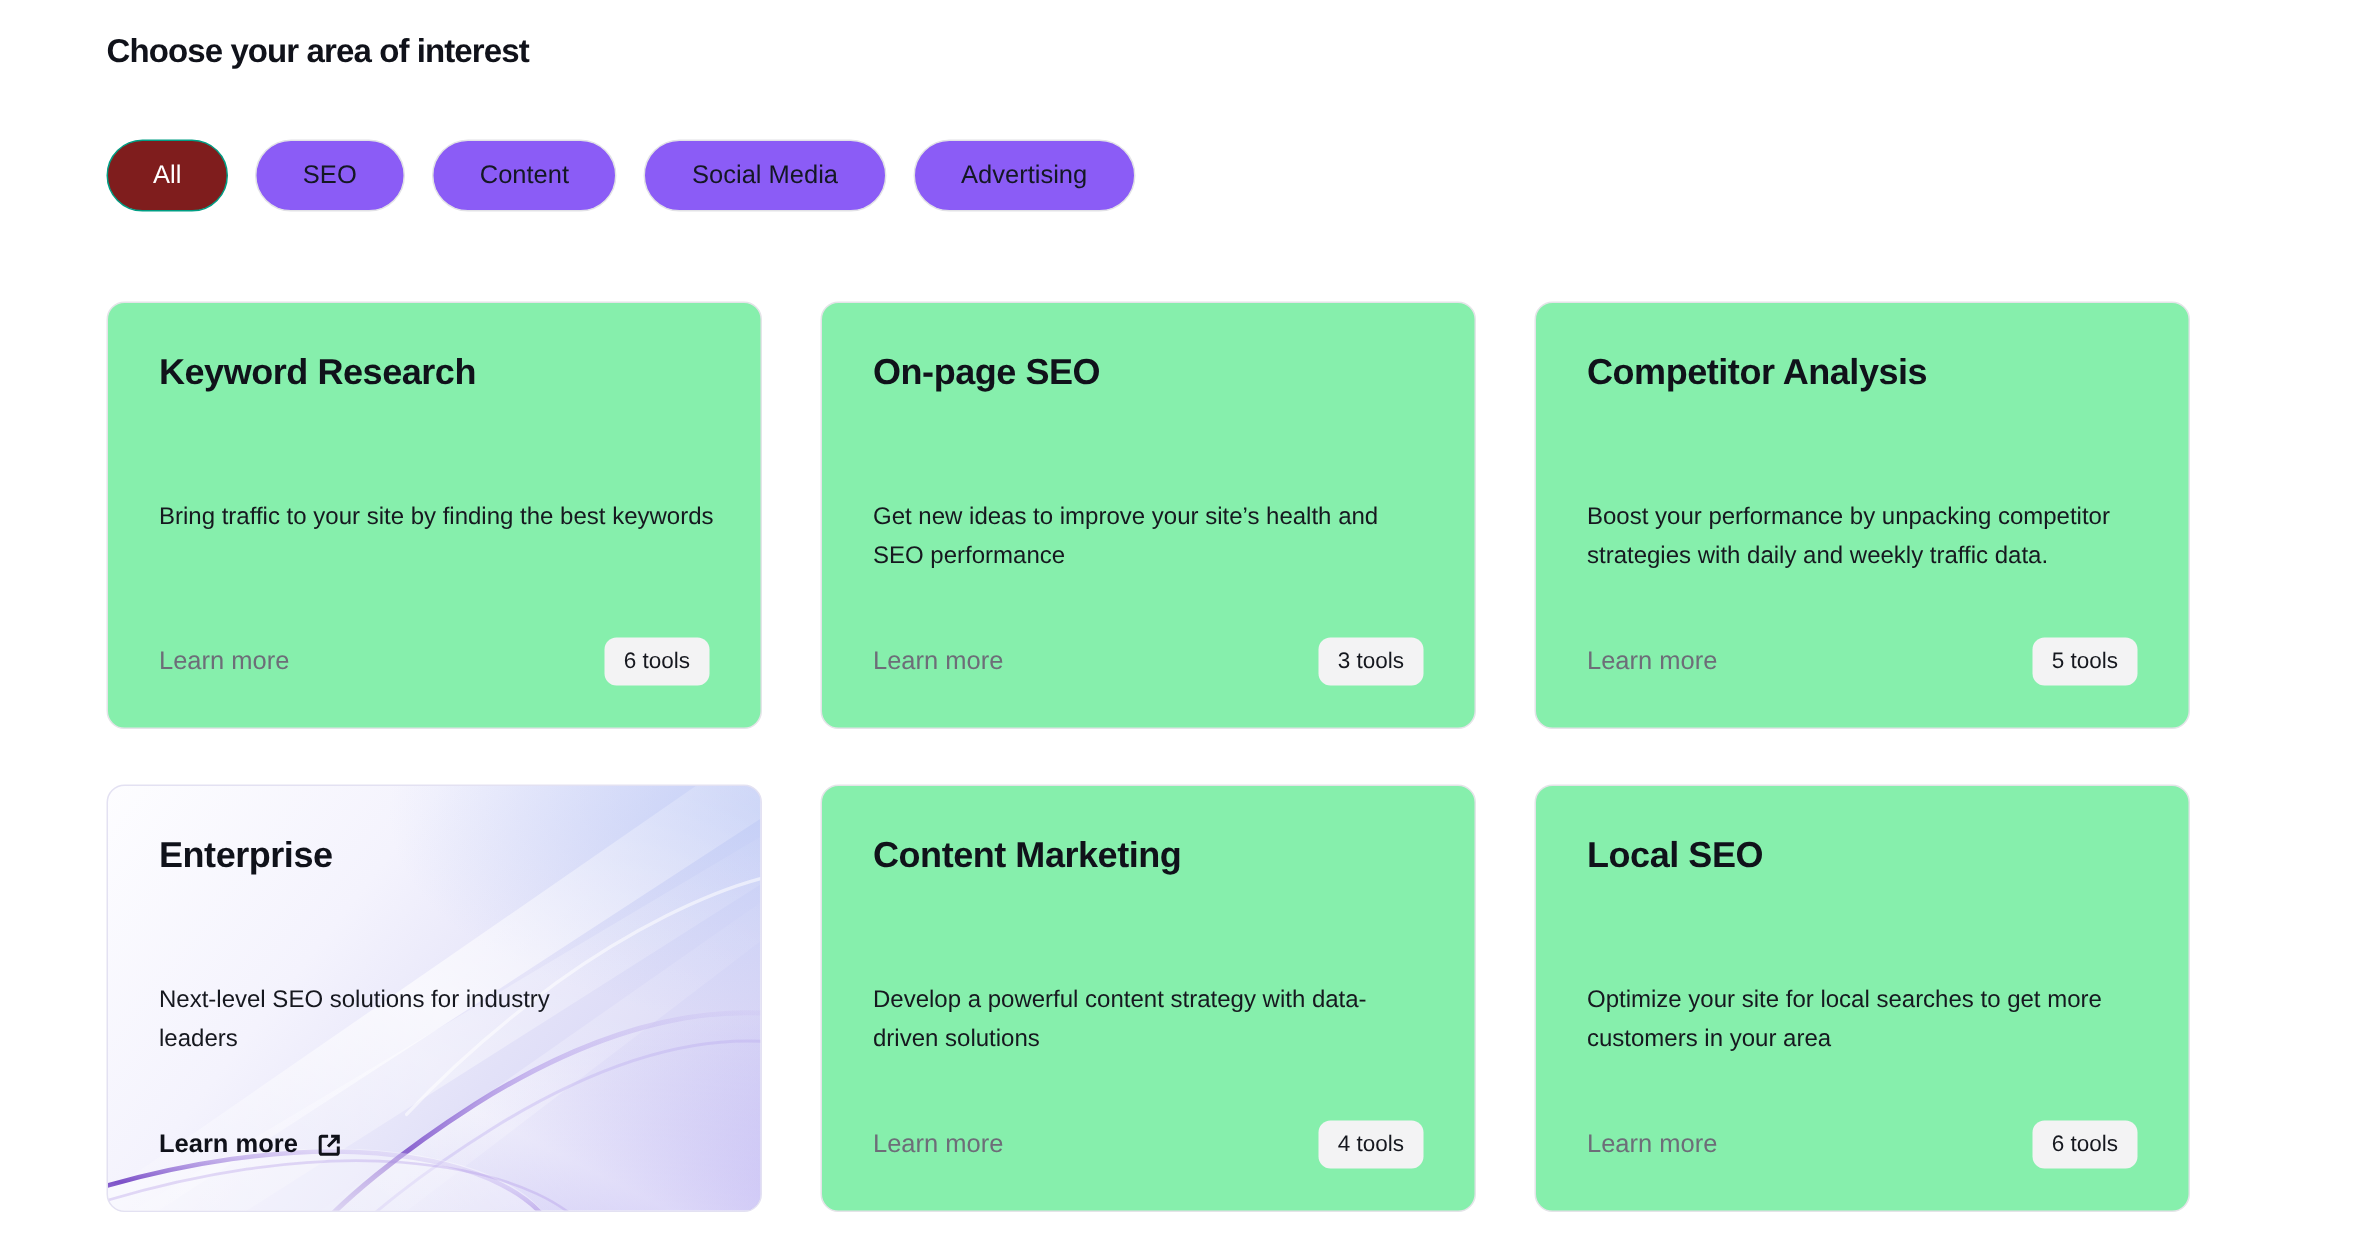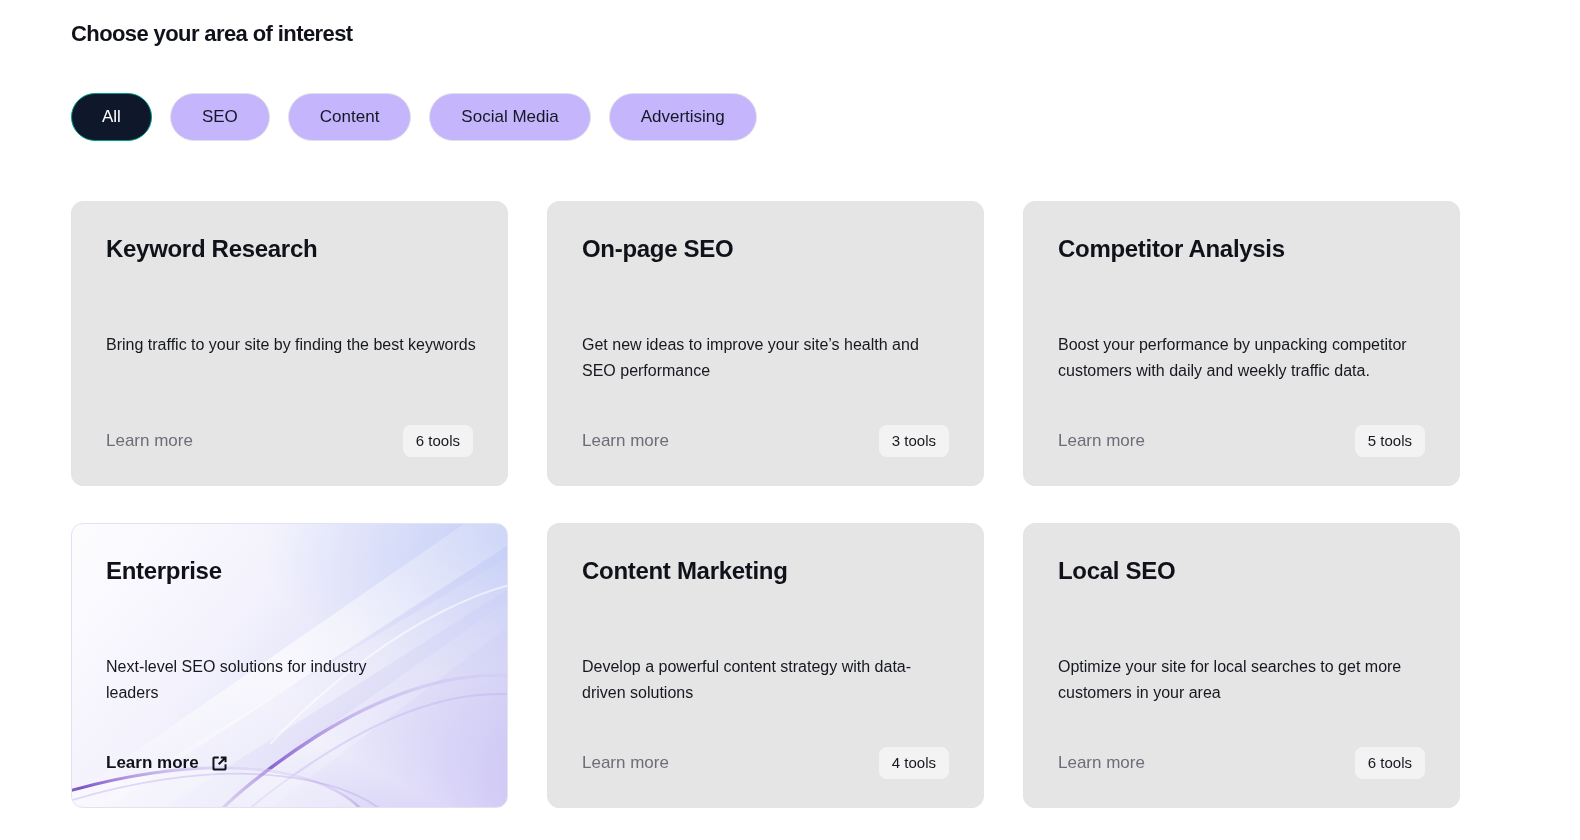--- a/index.html
+++ b/index.html
@@ -40,32 +40,32 @@
     top: 93px;
     display: flex;
     align-items: center;
     gap: 18px;
   }
 
   .pill {
     height: 48px;
     border-radius: 24px;
     border: 1px solid #e2e2e6;
-    background: #c4b5fd;
+    background: #8b5cf6;
     color: #141824;
     font-size: 17px;
     line-height: 46px;
     padding: 0 31px;
     white-space: nowrap;
     cursor: pointer;
     font-family: "Liberation Sans", sans-serif;
   }
 
   .pill.is-active {
-    background: #0f172a;
+    background: #7f1d1d;
     border-color: #009e84;
     color: #ffffff;
     padding: 0 30px;
   }
 
   
   .card-grid {
     position: absolute;
     left: 71px;
     top: 201px;
@@ -74,21 +74,21 @@
     grid-template-columns: repeat(3, 437px);
     grid-auto-rows: 285px;
     column-gap: 39px;
     row-gap: 37px;
   }
 
   .card {
     position: relative;
     border: 1px solid #e4e4e8;
     border-radius: 12px;
-    background: #e5e5e5;
+    background: #86efac;
     overflow: hidden;
     cursor: pointer;
   }
 
   .card-title {
     position: absolute;
     left: 34px;
     top: 31px;
     font-size: 24px;
     line-height: 32px;
@@ -204,21 +204,21 @@
       <div class="card-title">On-page SEO</div>
       <div class="card-desc">Get new ideas to improve your site’s health and SEO performance</div>
       <div class="card-footer">
         <span class="learn-more">Learn more</span>
         <span class="tools-badge">3 tools</span>
       </div>
     </div>
 
     <div class="card">
       <div class="card-title">Competitor Analysis</div>
-      <div class="card-desc">Boost your performance by unpacking competitor customers with daily and weekly traffic data.</div>
+      <div class="card-desc">Boost your performance by unpacking competitor strategies with daily and weekly traffic data.</div>
       <div class="card-footer">
         <span class="learn-more">Learn more</span>
         <span class="tools-badge">5 tools</span>
       </div>
     </div>
 
     <div class="card is-featured">
       <svg class="featured-art" viewBox="0 0 437 285" preserveAspectRatio="none">
         <defs>
           <linearGradient id="rib1" x1="0" y1="1" x2="1" y2="0">

